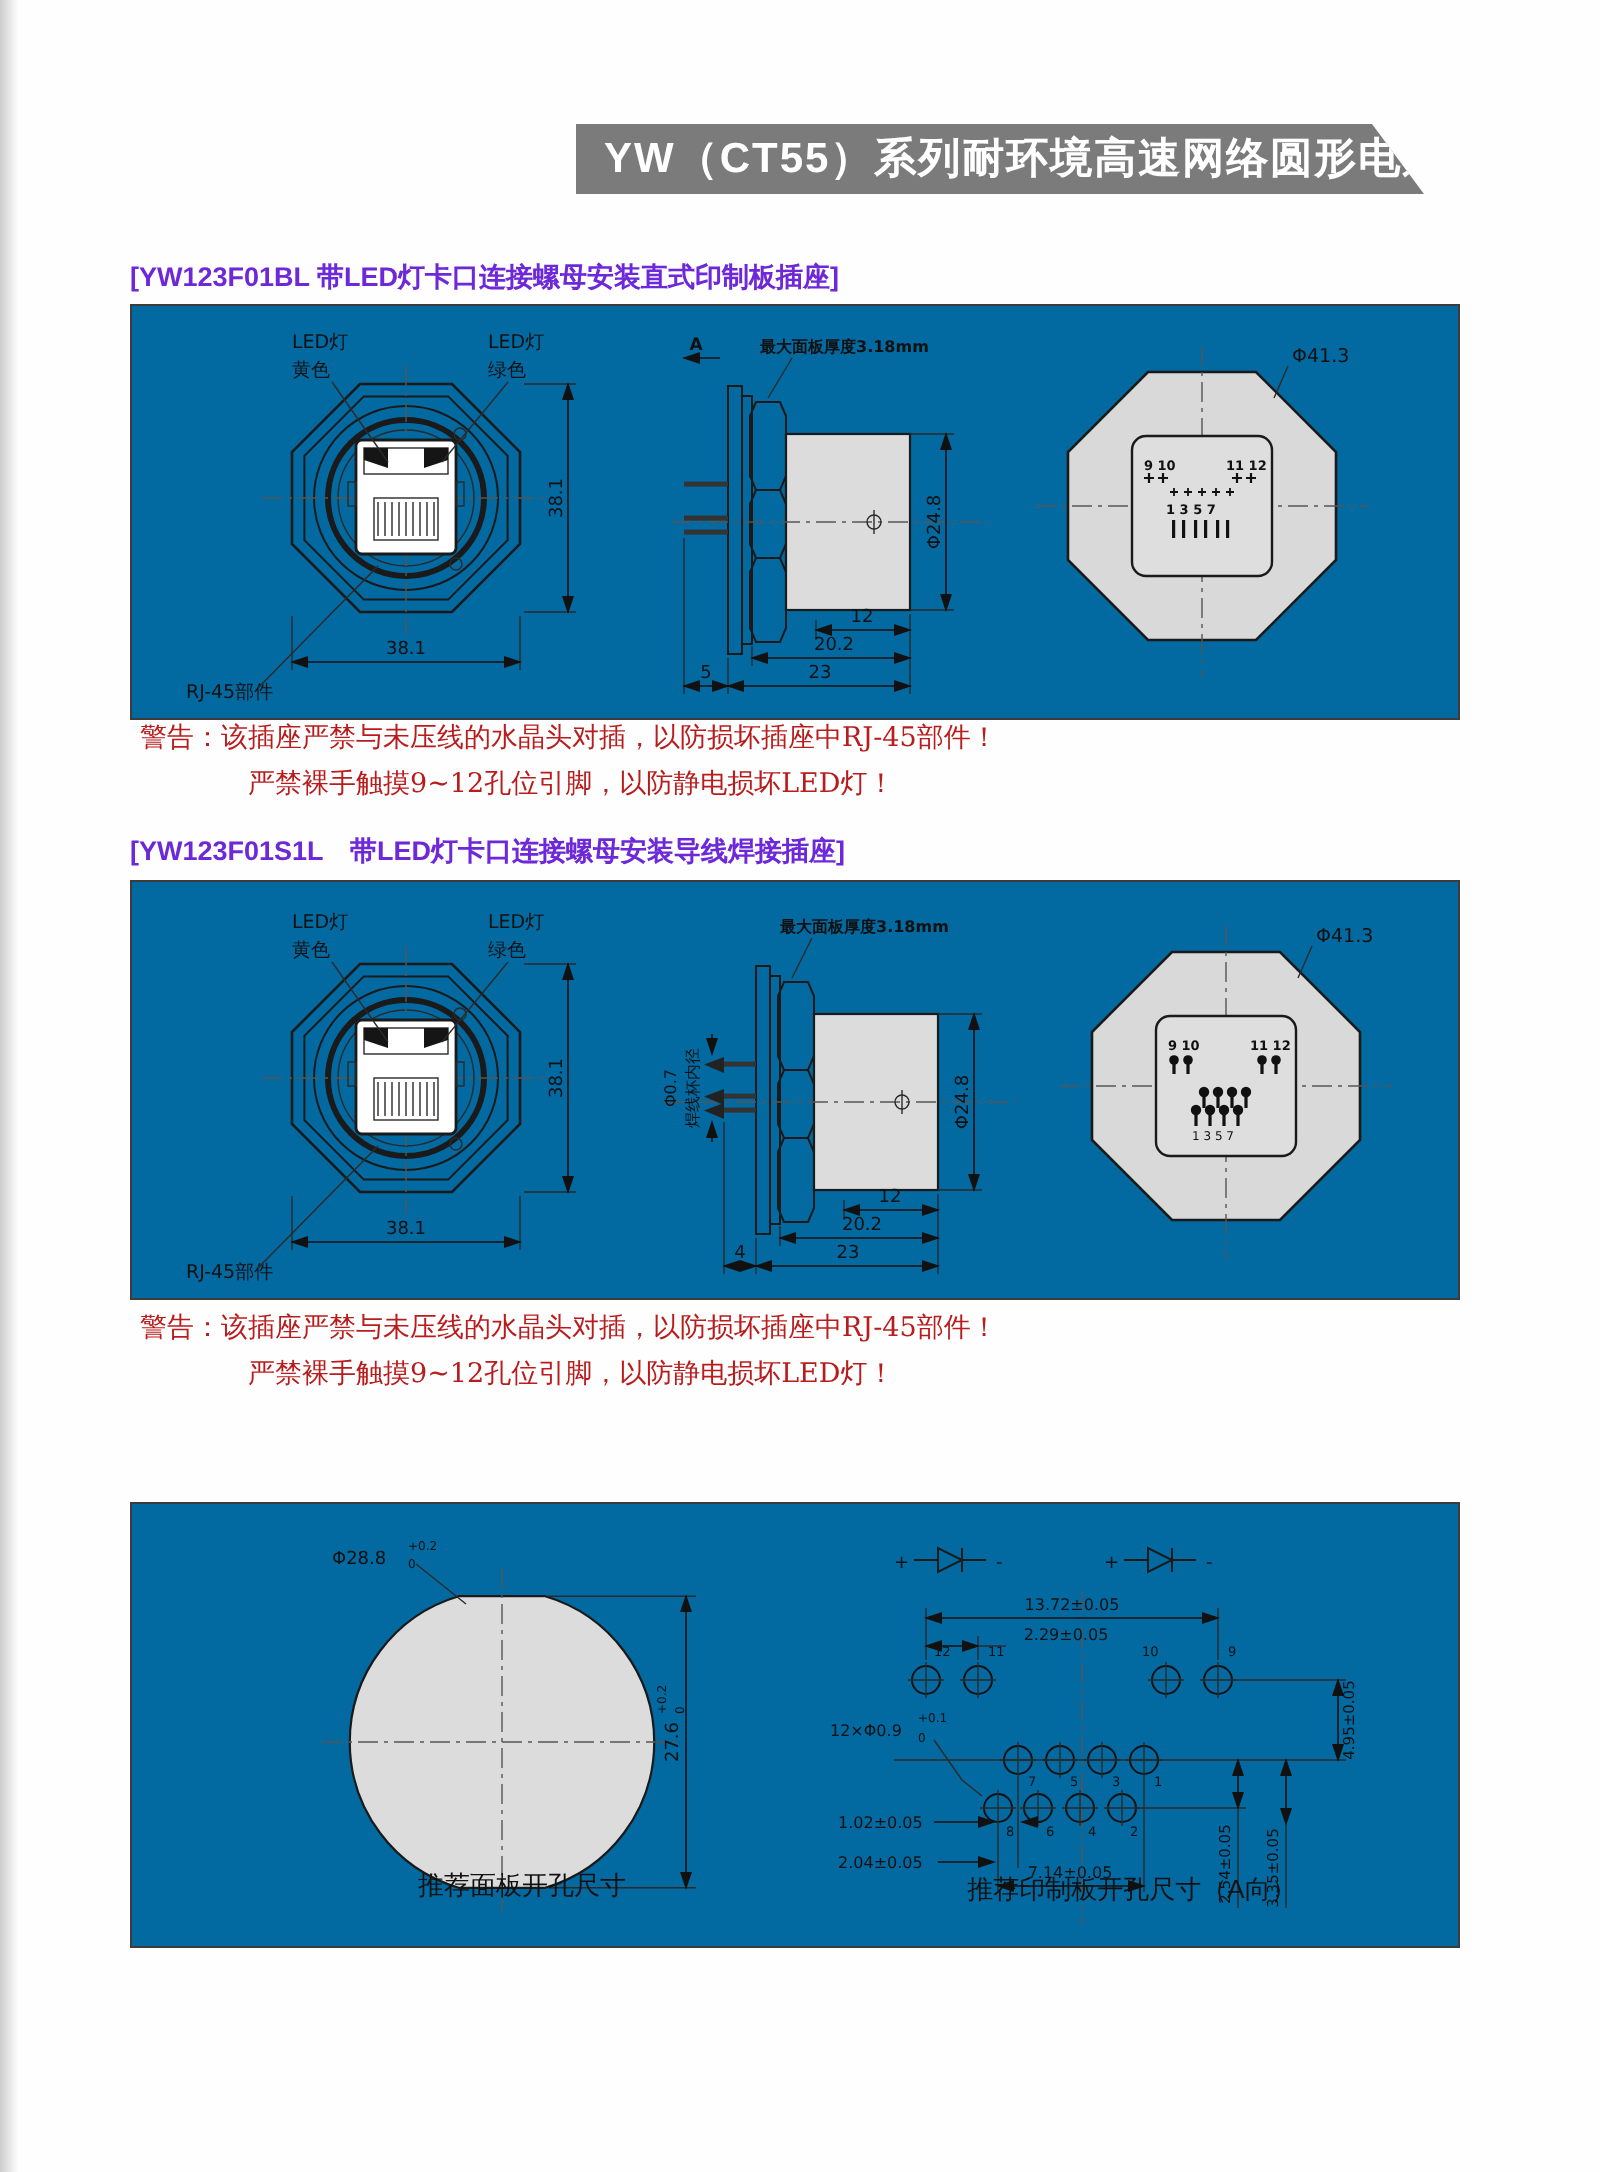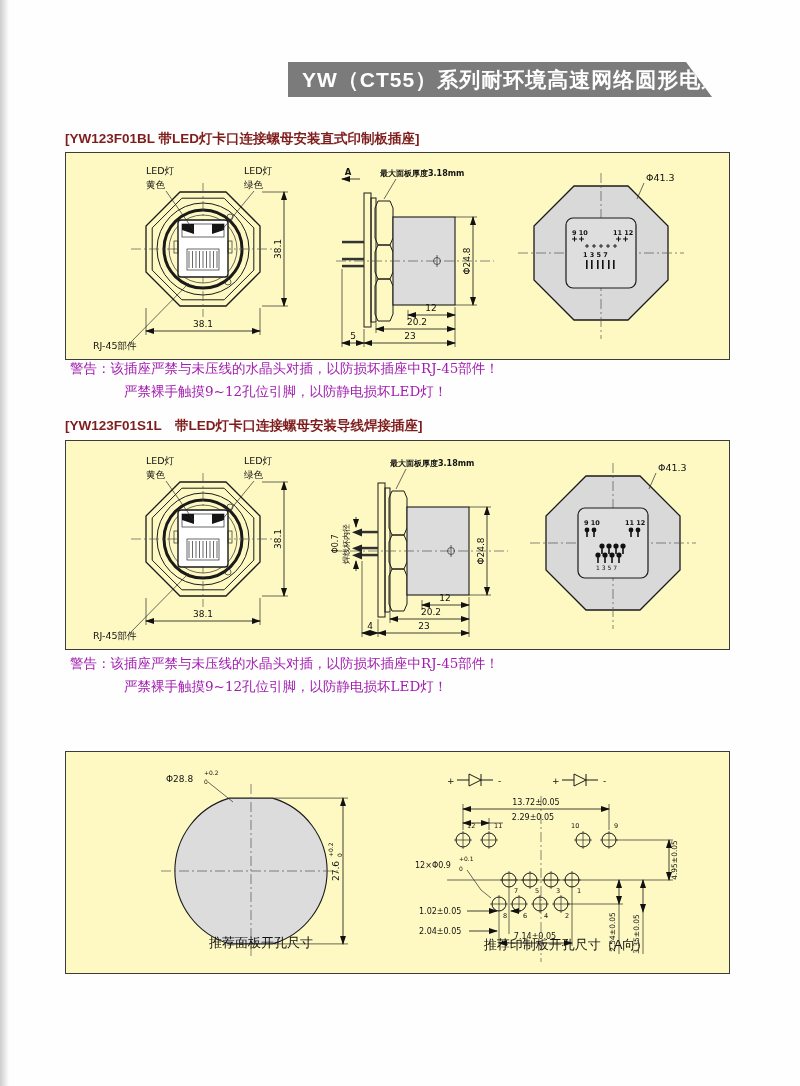--- a/index.html
+++ b/index.html
@@ -4,24 +4,24 @@
 <style>
   html,body{margin:0;padding:0;background:#fff;}
   .page{position:relative;width:800px;height:1086px;background:#fefefe;overflow:hidden;
         font-family:"DejaVu Sans",sans-serif;color:#111;}
   .edge-shadow{position:absolute;left:0;top:0;bottom:0;width:9px;
         background:linear-gradient(90deg,#cDcDcD,rgba(255,255,255,0));}
   .banner{position:absolute;left:288px;top:62px;width:424px;height:35px;background:#7b7b7b;
         clip-path:polygon(0 0,calc(100% - 26px) 0,100% 100%,0 100%);
         color:#fff;font-weight:bold;font-size:21px;line-height:36px;padding-left:14px;
         box-sizing:border-box;letter-spacing:1px;font-family:"Liberation Sans",sans-serif;white-space:nowrap;}
-  .sec-heading{position:absolute;left:65px;font-weight:bold;font-size:13.5px;color:#7f1d1d;
+  .sec-heading{position:absolute;left:65px;font-weight:bold;font-size:13.5px;color:#6d28d9;
         font-family:"Liberation Sans",sans-serif;white-space:nowrap;}
-  .fig-box{position:absolute;left:65px;width:663px;border:1px solid #3c3c3c;background:#fef9c3;}
-  .warn{position:absolute;font-family:"DejaVu Serif",serif;font-size:13.5px;color:#a21caf;white-space:nowrap;}
+  .fig-box{position:absolute;left:65px;width:663px;border:1px solid #3c3c3c;background:#0369a1;}
+  .warn{position:absolute;font-family:"DejaVu Serif",serif;font-size:13.5px;color:#b91c1c;white-space:nowrap;}
   .fig-caption{position:absolute;font-weight:normal;font-size:13px;text-align:center;
         font-family:"Liberation Sans",sans-serif;}
   svg{position:absolute;overflow:visible;}
   svg text{font-family:"DejaVu Sans",sans-serif;fill:#111;}
   .t6{font-size:6px}.t65{font-size:6.5px}.t75{font-size:7.5px}.t8{font-size:8px}
   .t85{font-size:8.5px}.t9{font-size:9px}.t95{font-size:9.5px}
   .bold{font-weight:bold}
   .out{fill:none;stroke:#1a1a1a;stroke-width:1.3}
   .med{fill:none;stroke:#1a1a1a;stroke-width:1}
   .thin{fill:none;stroke:#2a2a2a;stroke-width:.7}

